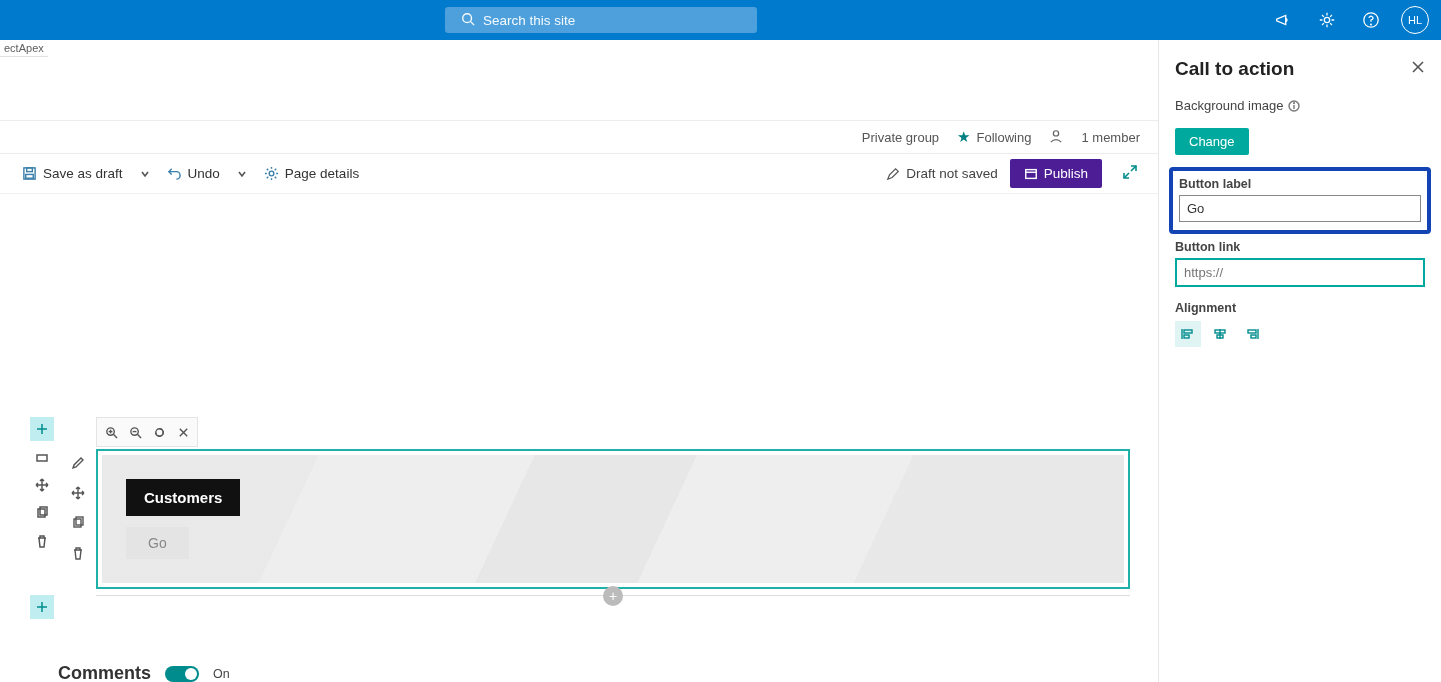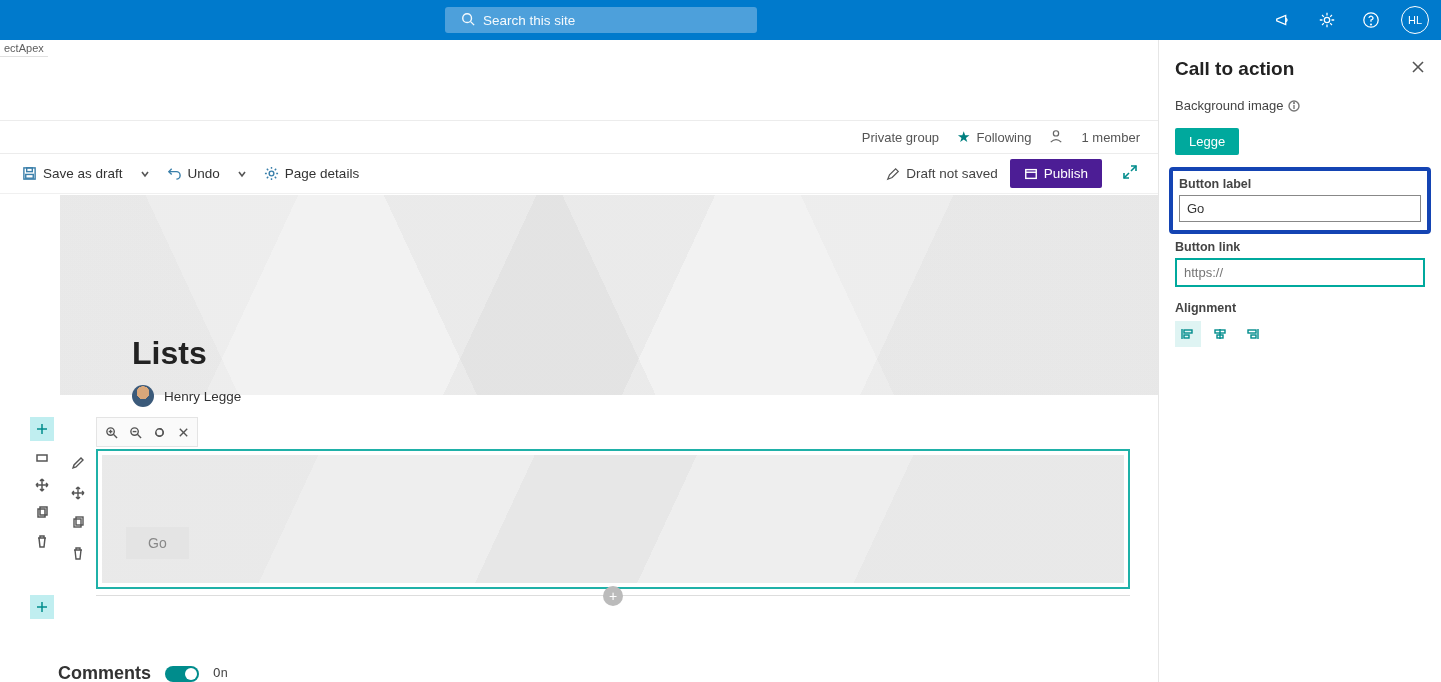--- a/index.html
+++ b/index.html
@@ -78,21 +78,21 @@
 .cta-go { position: absolute; left: 24px; top: 72px; background: #e4e4e4; color: #888; padding: 8px 22px; font-size: 14px; border: none; }
 
 .add-divider { position: absolute; left: 66px; right: 28px; top: 400px; border-top: 1px solid #ddd; }
 .add-circle { position: absolute; left: 50%; top: -10px; width: 20px; height: 20px; border-radius: 50%; background: #bbb; color: #fff; display: flex; align-items: center; justify-content: center; font-size: 14px; transform: translateX(-50%); cursor: pointer; }
 
 
 .comments { position: absolute; left: 28px; top: 468px; display: flex; align-items: center; gap: 14px; }
 .comments-label { font-size: 18px; font-weight: 600; color: #333; }
 .toggle { width: 34px; height: 16px; background: #008c8c; border-radius: 10px; position: relative; cursor: pointer; }
 .toggle::after { content: ""; position: absolute; right: 2px; top: 2px; width: 12px; height: 12px; background: #fff; border-radius: 50%; }
-.toggle-text { font-size: 12.5px; color: #444; font-family: Liberation Mono, monospace; }
+.toggle-text { font-size: 12.5px; color: #444; }
 
 
 .pane { position: absolute; right: 0; top: 40px; width: 283px; bottom: 0; border-left: 1px solid #e6e6e6; padding: 18px 16px; background: #fff; }
 .pane-head { display: flex; justify-content: space-between; align-items: center; margin-bottom: 18px; }
 .pane-title { font-size: 19px; font-weight: 600; color: #222; }
 .pane-close { cursor: pointer; }
 .pane-close svg { width: 14px; height: 14px; stroke: #555; fill: none; stroke-width: 1.6; }
 .pane-subhead { font-size: 13px; color: #444; display: flex; align-items: center; gap: 5px; margin-bottom: 15px; }
 .pane-subhead svg { width: 12px; height: 12px; stroke: #777; fill: none; stroke-width: 1.4; }
 .change-btn { background: #00a99d; color: #fff; border: none; padding: 6px 14px; font-size: 13px; border-radius: 2px; cursor: pointer; margin-bottom: 12px; }
@@ -247,27 +247,20 @@
   </div>
   <div class="section-rail" style="top:400px">
     <div class="rail-btn rail-plus">
         <svg viewBox="0 0 14 14">
           <line x1="7" y1="2" x2="7" y2="12"></line>
           <line x1="2" y1="7" x2="12" y2="7"></line>
         </svg>
       </div>
   </div>
 
-  <div class="hero">
-    <div class="hero-title">Lists</div>
-    <div class="hero-author">
-      <div class="face"></div>
-      <span>Henry Legge</span>
-    </div>
-  </div>
 
   <div class="wp-floating">
     <div class="mini">
         <svg viewBox="0 0 14 14">
           <circle cx="6" cy="6" r="4"></circle>
           <line x1="9" y1="9" x2="13" y2="13"></line>
           <line x1="6" y1="4" x2="6" y2="8"></line>
           <line x1="4" y1="6" x2="8" y2="6"></line>
         </svg>
       </div>
@@ -311,20 +304,21 @@
       </div>
     <div class="mini">
         <svg viewBox="0 0 14 14">
           <path d="M3 4h8M5 4V2h4v2M4 4l1 9h4l1-9"></path>
         </svg>
       </div>
   </div>
 
   <div class="cta-zone">
     <div class="cta-inner">
+      <div class="cta-title">Customers</div>
       <button class="cta-go">Go</button>
     </div>
   </div>
 
   <div class="add-divider">
     <div class="add-circle">+</div>
   </div>
 
   <div class="comments">
     <span class="comments-label">Comments</span>
@@ -342,21 +336,21 @@
         </svg></div>
   </div>
   <div class="pane-subhead">
     <span>Background image</span>
     <svg viewBox="0 0 12 12">
         <circle cx="6" cy="6" r="5"></circle>
         <line x1="6" y1="5" x2="6" y2="9"></line>
         <circle cx="6" cy="3.2" r=".4"></circle>
       </svg>
   </div>
-  <button class="change-btn">Legge</button>
+  <button class="change-btn">Change</button>
 
   <div class="highlight-box">
     <div class="field-label">Button label</div>
     <input class="field-input" value="Go" style="">
   </div>
 
   <div class="field-label" style="margin-top:4px">Button link</div>
   <input class="field-input focus" placeholder="https://" style="">
 
   <div class="field-label" style="margin-top:14px">Alignment</div>

